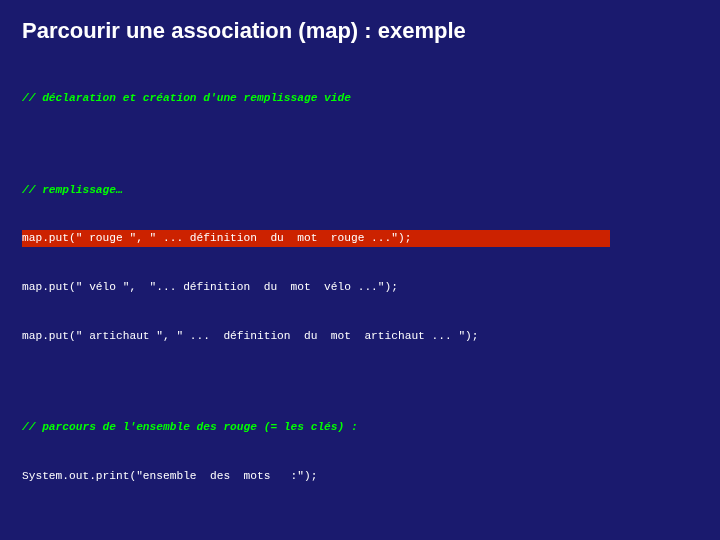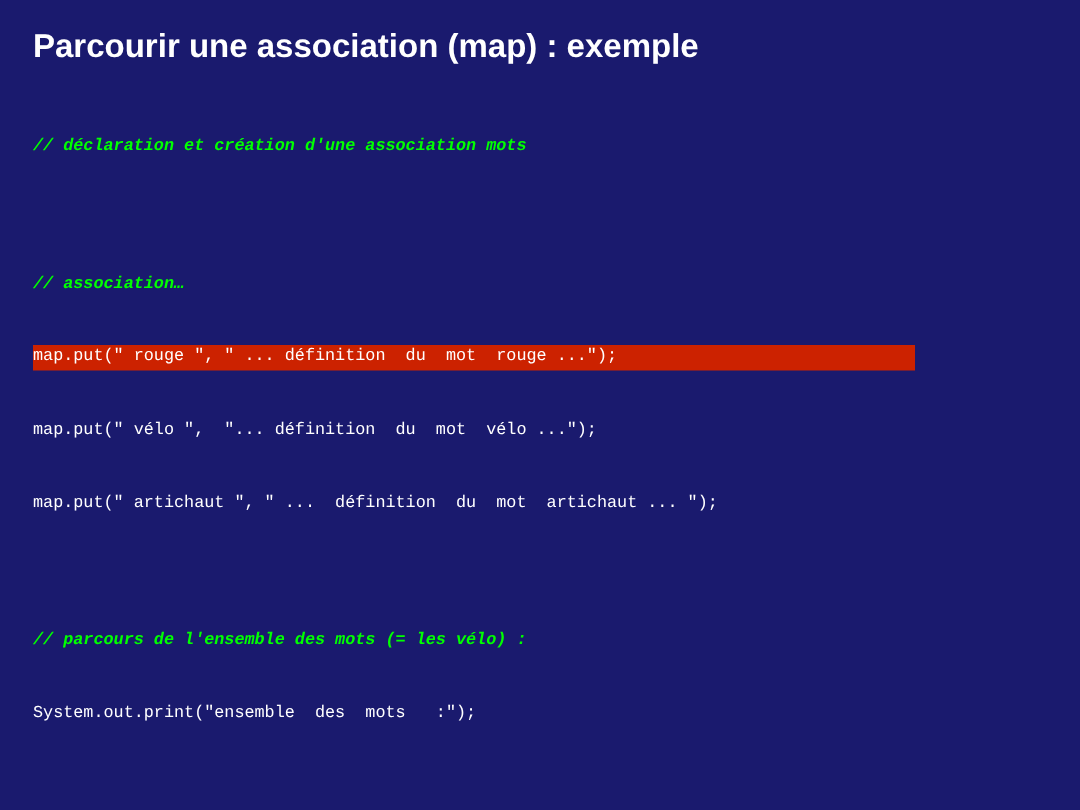--- a/index.html
+++ b/index.html
@@ -66,34 +66,34 @@
   </style>
 </head>
 <body>
 
 <div class="slide">
   <div class="title">Parcourir une association (map) : exemple</div>
 
   <div class="code-container">
 
     <div class="code-block">
-      <span class="line"><span class="comment">// déclaration et création d'une association mots</span></span>
+      <span class="line"><span class="comment">// déclaration et création d'une remplissage vide</span></span>
     </div>
 
     <div class="section-gap"></div>
 
     <div class="code-block">
-      <span class="line"><span class="comment">// association…</span></span>
+      <span class="line"><span class="comment">// remplissage…</span></span>
       <span class="line highlighted">map.put(" rouge ", " ... définition  du  mot  rouge ...");</span>
       <span class="line">map.put(" vélo ",  "... définition  du  mot  vélo ...");</span>
       <span class="line">map.put(" artichaut ", " ...  définition  du  mot  artichaut ... ");</span>
     </div>
 
     <div class="section-gap"></div>
 
     <div class="code-block">
-      <span class="line"><span class="comment">// parcours de l'ensemble des mots (= les vélo) :</span></span>
+      <span class="line"><span class="comment">// parcours de l'ensemble des rouge (= les clés) :</span></span>
       <span class="line">System.out.print("ensemble  des  mots   :");</span>
       
     </div>
 
   </div>
 </div>
 
 </body></html>

